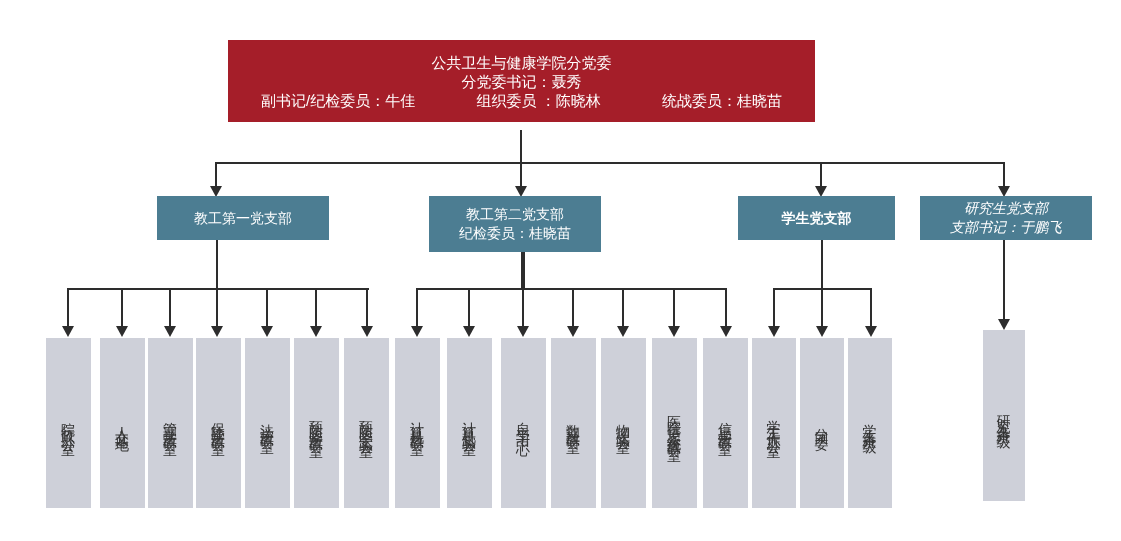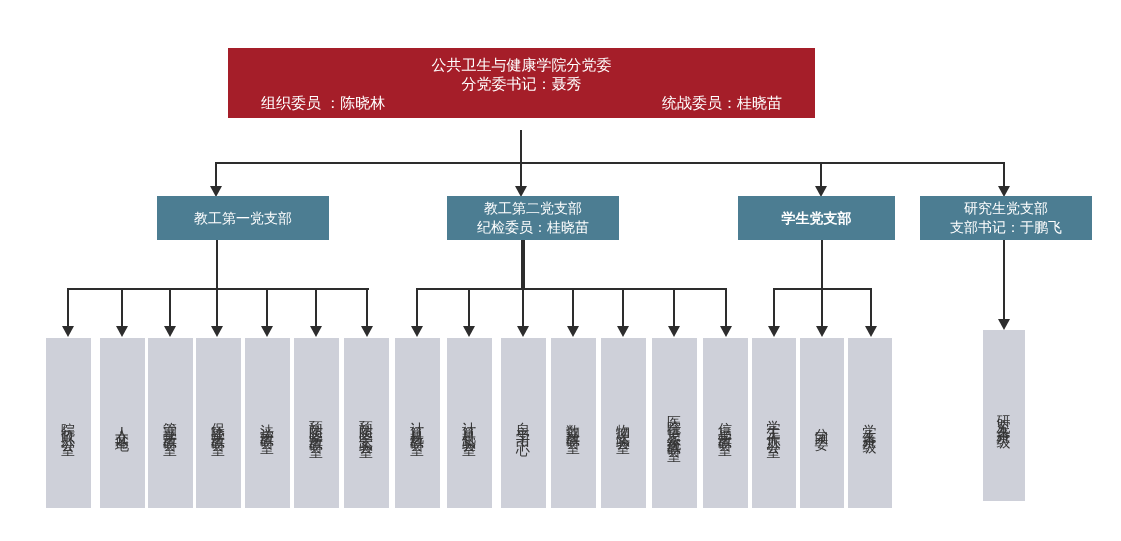--- a/index.html
+++ b/index.html
@@ -71,43 +71,44 @@
       <div class="arrow" style="left: 567px; top: 326px;"></div>
       <div class="arrow" style="left: 617px; top: 326px;"></div>
       <div class="arrow" style="left: 668px; top: 326px;"></div>
       <div class="arrow" style="left: 720px; top: 326px;"></div>
       <div class="arrow" style="left: 768px; top: 326px;"></div>
       <div class="arrow" style="left: 816px; top: 326px;"></div>
       <div class="arrow" style="left: 865px; top: 326px;"></div>
       <div class="arrow" style="left: 998px; top: 319px;"></div>
     </div>
 
-  <div class="node root" style="left:228px;top:48px;width:587px;height:70px;">
+  <div class="node root" style="left:228px;top:40px;width:587px;height:82px;">
     <div>公共卫生与健康学院分党委</div>
     <div>分党委书记：聂秀</div>
     <div class="officers">
+      <span>副书记/纪检委员：牛佳</span>
       <span>组织委员 ：陈晓林</span>
       <span>统战委员：桂晓苗</span>
     </div>
   </div>
 
   <div class="node branch" style="left:131px;top:196px;width:172px;height:44px;margin-left:26px;">
     <div>教工第一党支部</div>
   </div>
 
-  <div class="node branch" style="left:447px;top:196px;width:172px;height:44px;">
+  <div class="node branch" style="left:429px;top:196px;width:172px;height:56px;">
     <div>教工第二党支部</div>
     <div>纪检委员：桂晓苗</div>
   </div>
 
   <div class="node branch" style="left:738px;top:196px;width:157px;height:44px;font-weight:bold;">
     <div>学生党支部</div>
   </div>
 
-  <div class="node branch" style="left:920px;top:196px;width:172px;height:44px;">
+  <div class="node branch" style="left:920px;top:196px;width:172px;height:44px;font-style:italic;">
     <div>研究生党支部</div>
     <div>支部书记：于鹏飞</div>
   </div>
 
   <div id="leaf-layer">
       <div class="leaf" style="left: 46px; top: 338px; width: 45px; height: 170px;">
         <span>院行政办公室</span>
       </div>
       <div class="leaf" style="left: 100px; top: 338px; width: 45px; height: 170px;">
         <span>人文基地</span>

